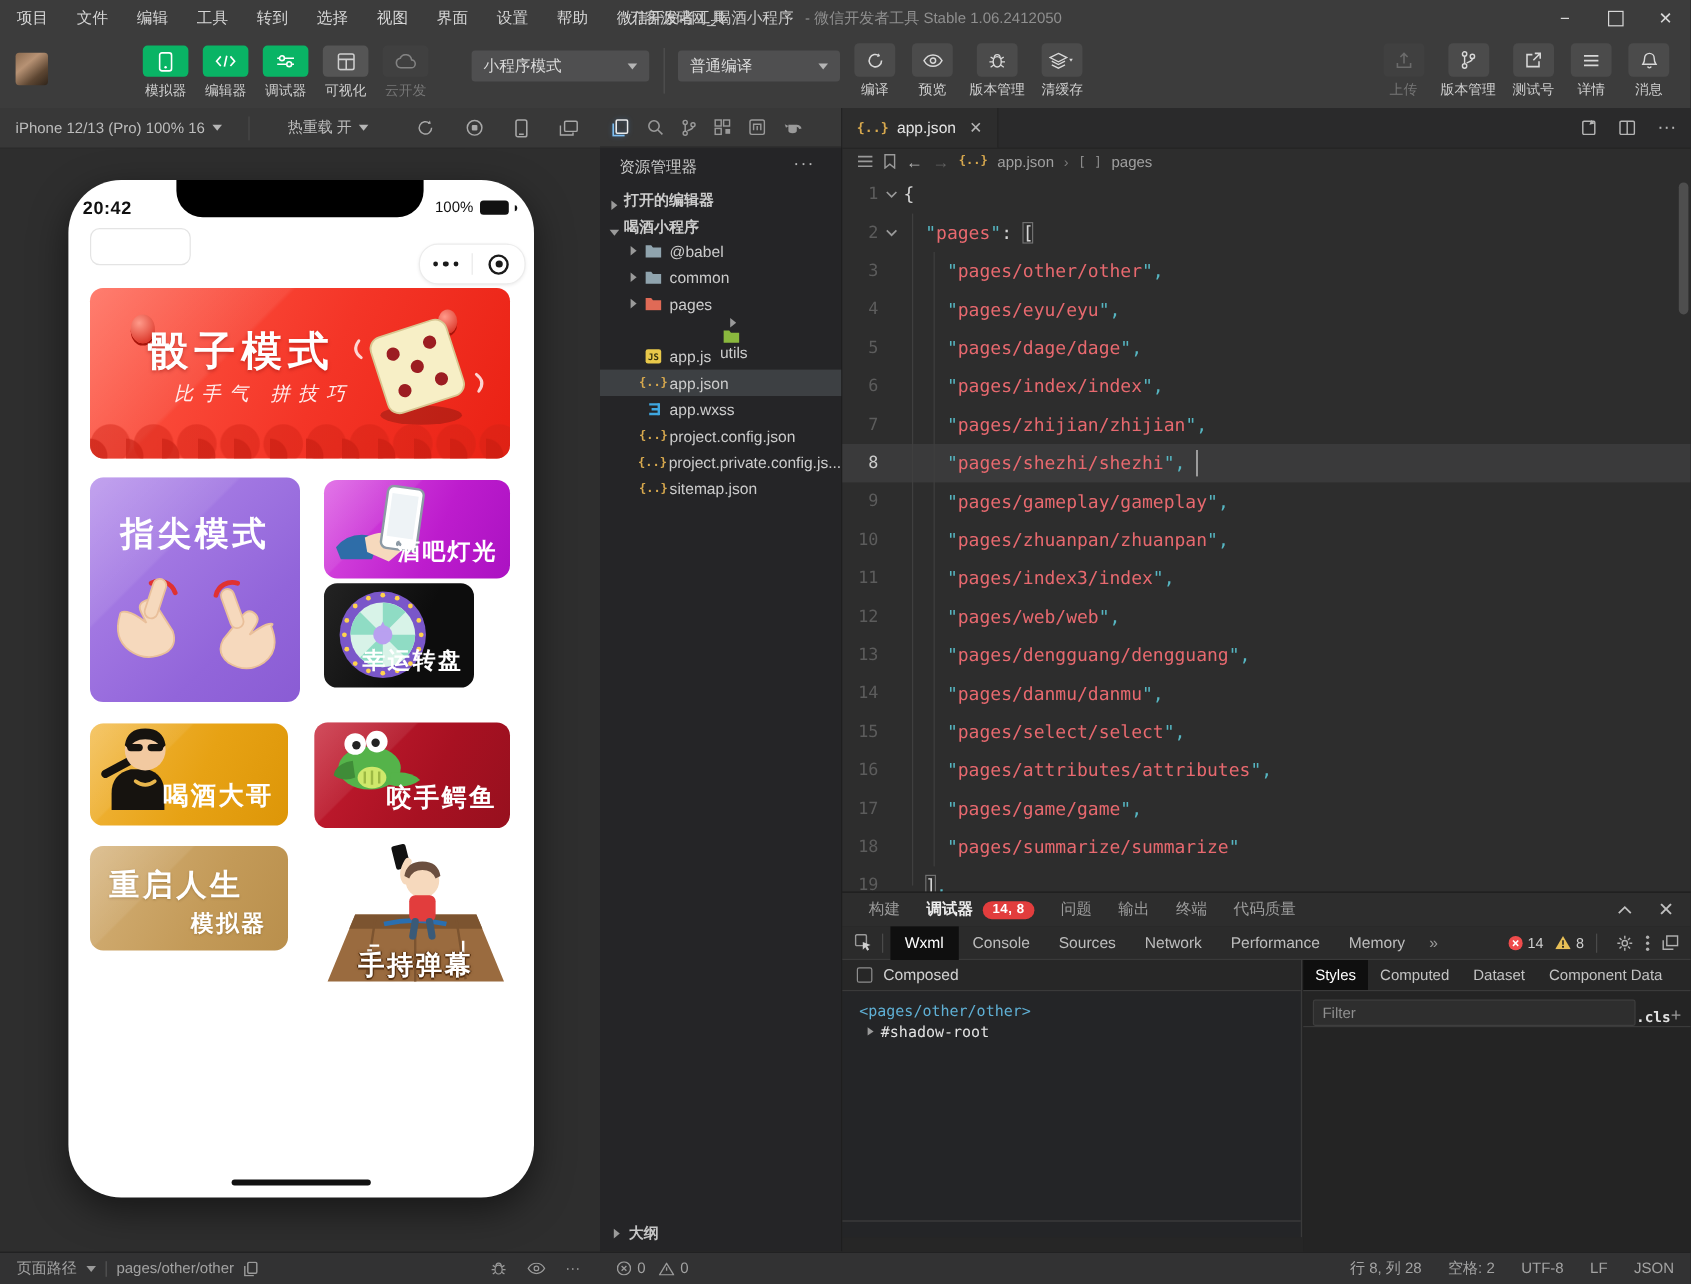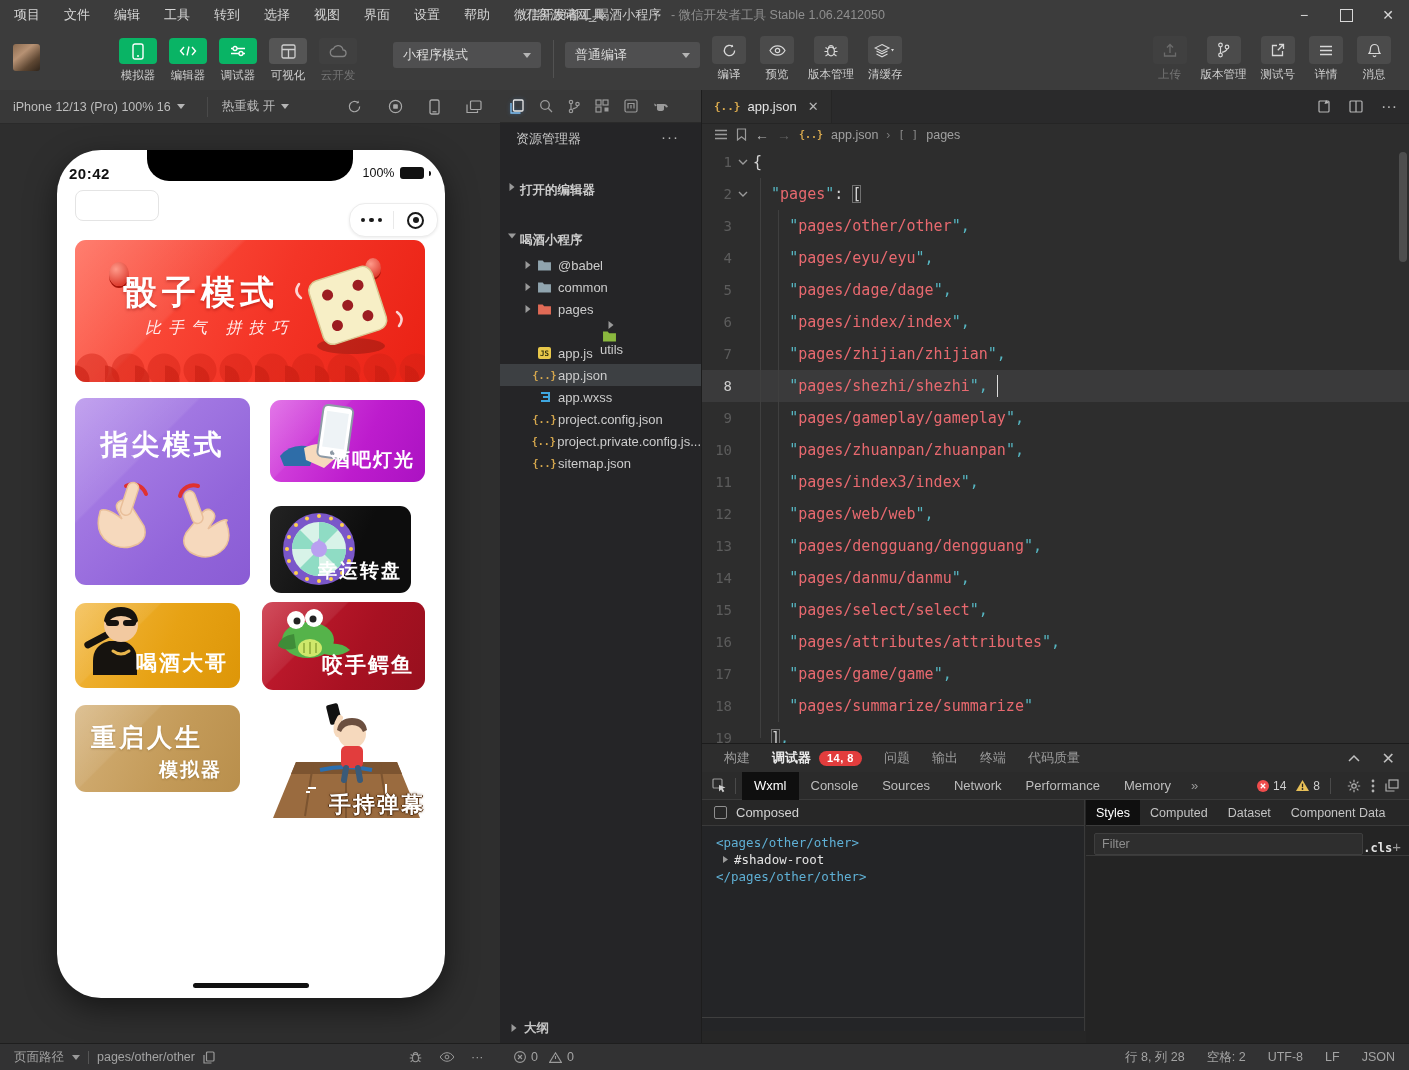--- a/index.html
+++ b/index.html
@@ -36,21 +36,21 @@
   .actbtn{display:flex;flex-direction:column;align-items:center;gap:3px;min-width:34px;}
   .actbtn .ic{width:34px;height:28px;border-radius:4px;background:#4b4b4b;display:flex;align-items:center;justify-content:center;}
   .actbtn .lb{font-size:11.5px;color:#cfcfcf;white-space:nowrap;}
   .actbtn.disabled .ic{background:#444;opacity:.5;}
   .actbtn.disabled .lb{color:#757575;}
   
   .simpanel{position:absolute;left:0;top:90px;width:500px;height:953px;background:#2e2e2e;border-right:1px solid #232323;}
   .simbar{position:absolute;left:0;top:0;width:100%;height:33px;background:#383838;border-bottom:1px solid #2a2a2a;
           display:flex;align-items:center;font-size:12.5px;color:#bdbdbd;}
   .simbar .dev{margin-left:13px;display:flex;align-items:center;gap:6px;}
-  .simbar .hot{margin-left:22px;display:flex;align-items:center;gap:6px;border-left:1px solid #4a4a4a;padding-left:14px;height:20px;}
+  .simbar .hot{margin-left:22px;display:flex;align-items:center;gap:6px;border-left:1px solid #4a4a4a;padding-left:32px;height:20px;}
   .simicons{position:absolute;right:18px;top:0;height:33px;display:flex;align-items:center;gap:26px;}
   .phone{position:absolute;left:57px;top:60px;width:388px;height:848px;background:#fff;border-radius:44px;
          box-shadow:0 10px 30px rgba(0,0,0,.5);}
   .notch{position:absolute;left:90px;top:0;width:206px;height:31px;background:#000;border-radius:0 0 22px 22px;}
   .ptime{position:absolute;left:12px;top:15px;font-size:15px;color:#111;font-weight:bold;letter-spacing:.5px;}
   .pbatt{position:absolute;right:14px;top:16px;display:flex;align-items:center;gap:5px;font-size:12.5px;color:#111;}
   .battbody{width:24px;height:12px;border-radius:3px;background:#111;position:relative;}
   .battnub{width:2.5px;height:5px;background:#111;border-radius:0 2px 2px 0;}
   .pinput{position:absolute;left:18px;top:40px;width:84px;height:31px;background:#fff;border:1.5px solid #e4e4e4;border-radius:8px;box-sizing:border-box;}
   .capsule{position:absolute;right:7px;top:53px;width:87px;height:32px;border:1px solid #ececec;border-radius:16px;background:#fff;
@@ -69,48 +69,48 @@
      background-image:radial-gradient(circle 17px at 17px 20px,#d2221573 0 16px,transparent 17px),
                       radial-gradient(circle 15px at 0px 30px,#b8170c88 0 14px,transparent 15px);
      background-size:36px 38px,30px 38px;}
   .t-dice .ttl{position:absolute;left:48px;top:30px;font-size:34px;font-weight:bold;color:#fff;letter-spacing:5px;text-shadow:0 2px 3px rgba(120,0,0,.35);}
   .t-dice .sub{position:absolute;left:70px;top:78px;font-size:16px;color:#ffecec;letter-spacing:7px;font-style:italic;}
   .t-dice .lant{position:absolute;width:20px;height:24px;border-radius:50%;background:radial-gradient(circle at 35% 30%,#ff9a8a,#d42114);box-shadow:0 2px 0 #a8150b;}
   .t-fing{left:18px;top:248px;width:175px;height:187px;background:linear-gradient(135deg,#b189ea,#9265da 70%,#8a5cd4);}
   .t-fing .ttl{position:absolute;left:0;right:0;top:28px;text-align:center;font-size:28px;font-weight:bold;color:#fff;letter-spacing:3px;}
   .t-bar{left:213px;top:250px;width:155px;height:82px;background:linear-gradient(115deg,#da50e1,#bd1ccd 60%,#ab12c2);}
   .t-bar .ttl{position:absolute;right:10px;bottom:9px;font-size:19px;font-weight:bold;color:#fff;letter-spacing:2px;}
-  .t-wheel{left:213px;top:356px;width:141px;height:87px;background:linear-gradient(115deg,#232323,#0d0d0d 60%);}
+  .t-wheel{left:213px;top:336px;width:125px;height:87px;background:linear-gradient(115deg,#232323,#0d0d0d 60%);}
   .t-wheel .ttl{position:absolute;right:9px;bottom:9px;font-size:19px;font-weight:bold;color:#fff;letter-spacing:2px;}
   .t-bro{left:18px;top:453px;width:165px;height:85px;background:linear-gradient(115deg,#f2b740,#e7a214 55%,#dd9608);}
   .t-bro .ttl{position:absolute;right:12px;bottom:11px;font-size:21px;font-weight:bold;color:#fff;letter-spacing:2px;}
   .t-croc{left:205px;top:452px;width:163px;height:88px;background:linear-gradient(115deg,#c51c30,#a81122 60%,#97101e);}
   .t-croc .ttl{position:absolute;right:11px;bottom:11px;font-size:21px;font-weight:bold;color:#fff;letter-spacing:2px;}
   .t-restart{left:18px;top:555px;width:165px;height:87px;background:linear-gradient(115deg,#d4b077,#c39a58 60%,#b98f4c);}
   .t-restart .l1{position:absolute;left:16px;top:16px;font-size:25px;font-weight:bold;color:#fff;letter-spacing:3px;text-shadow:0 1px 2px rgba(90,60,10,.3);}
   .t-restart .l2{position:absolute;right:18px;top:52px;font-size:19px;font-weight:bold;color:#fff;letter-spacing:2px;text-shadow:0 1px 2px rgba(90,60,10,.3);}
   .t-danmu{left:211px;top:550px;width:157px;height:124px;background:transparent;overflow:visible;}
-  .t-danmu .ttl{position:absolute;left:0;right:0;bottom:4px;text-align:right;font-size:22px;font-weight:bold;color:#fff;
+  .t-danmu .ttl{position:absolute;left:0;right:0;bottom:4px;text-align:center;font-size:22px;font-weight:bold;color:#fff;
                 text-shadow:0 0 3px #5a3414,0 1px 0 #5a3414,1px 0 0 #5a3414,-1px 0 0 #5a3414;letter-spacing:2px;}
   .homebar{position:absolute;left:136px;bottom:10px;width:116px;height:5px;border-radius:3px;background:#111;}
   
   .explorer{position:absolute;left:500px;top:90px;width:202px;height:953px;background:#252527;border-right:1px solid #1d1d1d;box-sizing:border-box;}
   .actrow{position:absolute;left:0;top:0;width:100%;height:33px;background:#383838;border-bottom:1px solid #2a2a2a;
           display:flex;align-items:center;gap:15px;padding-left:10px;box-sizing:border-box;}
   .exphead{position:absolute;left:16px;top:40px;font-size:13px;color:#c8c8c8;}
   .expdots{position:absolute;right:22px;top:38px;color:#b5b5b5;font-size:15px;letter-spacing:1px;}
   #tree{position:absolute;left:0;top:64px;width:100%;}
   .trow{height:22px;display:flex;align-items:center;font-size:13px;color:#cccccc;white-space:nowrap;}
   .trow.sel{background:#3d4043;}
   .trow .chev{width:12px;display:flex;justify-content:center;margin-right:2px;}
   .trow .fic{width:17px;display:flex;justify-content:center;margin-right:5px;}
   .fico{font-family:"DejaVu Sans Mono",monospace;font-weight:bold;}
   .fico.js{background:#e8c84a;color:#33300d;font-size:7.5px;padding:1.5px 2px;border-radius:2px;}
   .fico.json{color:#d8a94e;font-size:10px;}
-  .sechead{height:22px;display:flex;align-items:flex-start;font-size:12.5px;font-weight:bold;color:#cccccc;margin-top:28px;}
+  .sechead{height:22px;display:flex;align-items:flex-end;font-size:12.5px;font-weight:bold;color:#cccccc;}
   .sechead .chev{width:12px;display:flex;justify-content:center;margin:0 2px 0 6px;}
   .outline{position:absolute;left:0;bottom:4px;width:100%;height:22px;display:flex;align-items:center;font-size:12.5px;font-weight:bold;color:#c5c5c5;}
   .outline .chev{width:12px;display:flex;justify-content:center;margin:0 4px 0 8px;}
   
   .editor{position:absolute;left:702px;top:90px;width:707px;height:653px;background:#2d2d2d;}
   .tabbar{position:absolute;left:0;top:0;width:100%;height:33px;background:#2a2a2b;border-bottom:1px solid #252525;display:flex;}
   .etab{height:33px;background:#2d2d2d;display:flex;align-items:center;padding:0 12px;gap:7px;font-size:13px;color:#e4e4e4;border-right:1px solid #252525;}
   .etab .fico.json{font-size:11px;}
   .etab .x{color:#b5b5b5;font-size:13px;margin-left:4px;}
   .tabicons{position:absolute;right:12px;top:0;height:33px;display:flex;align-items:center;gap:18px;color:#b5b5b5;}
@@ -969,21 +969,20 @@
         <span class="lb">Composed</span>
       </div>
       <div class="wxml">
         <div class="tag">&lt;pages/other/other&gt;</div>
         <div class="shadow" style="padding-left:6px;">
           <svg width="7" height="9" viewBox="0 0 7 9">
               <path d="M1 1l5 3.5L1 8z" fill="#9a9a9a"></path>
             </svg>
           <span>#shadow-root</span>
         </div>
-        <div class="tag">&lt;/pages/other/other&gt;</div>
       </div>
       <div class="drawerline"></div>
     </div>
     <div class="dright">
       <div class="styletabs" id="styletabs">
           <div class="stab active">Styles</div>
           <div class="stab">Computed</div>
           <div class="stab">Dataset</div>
           <div class="stab">Component Data</div>
         </div>

